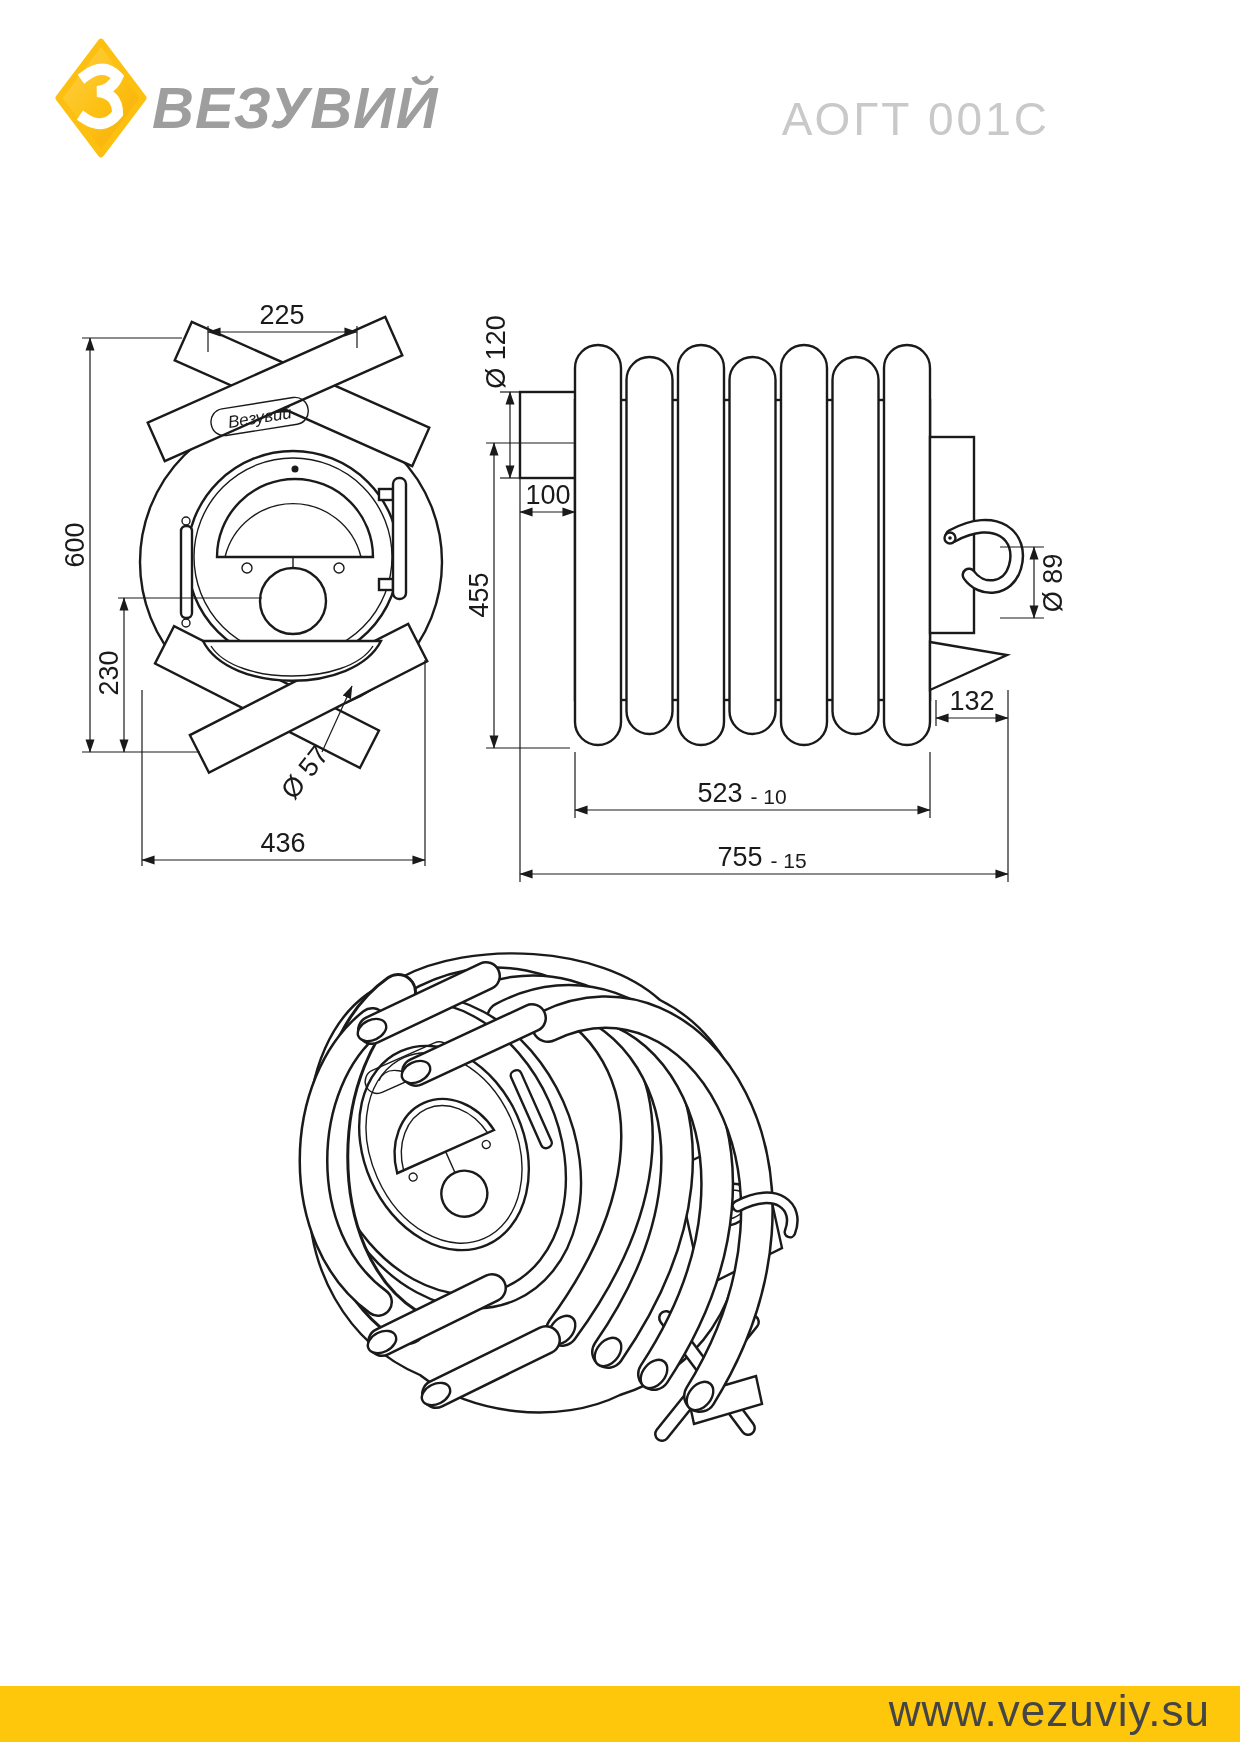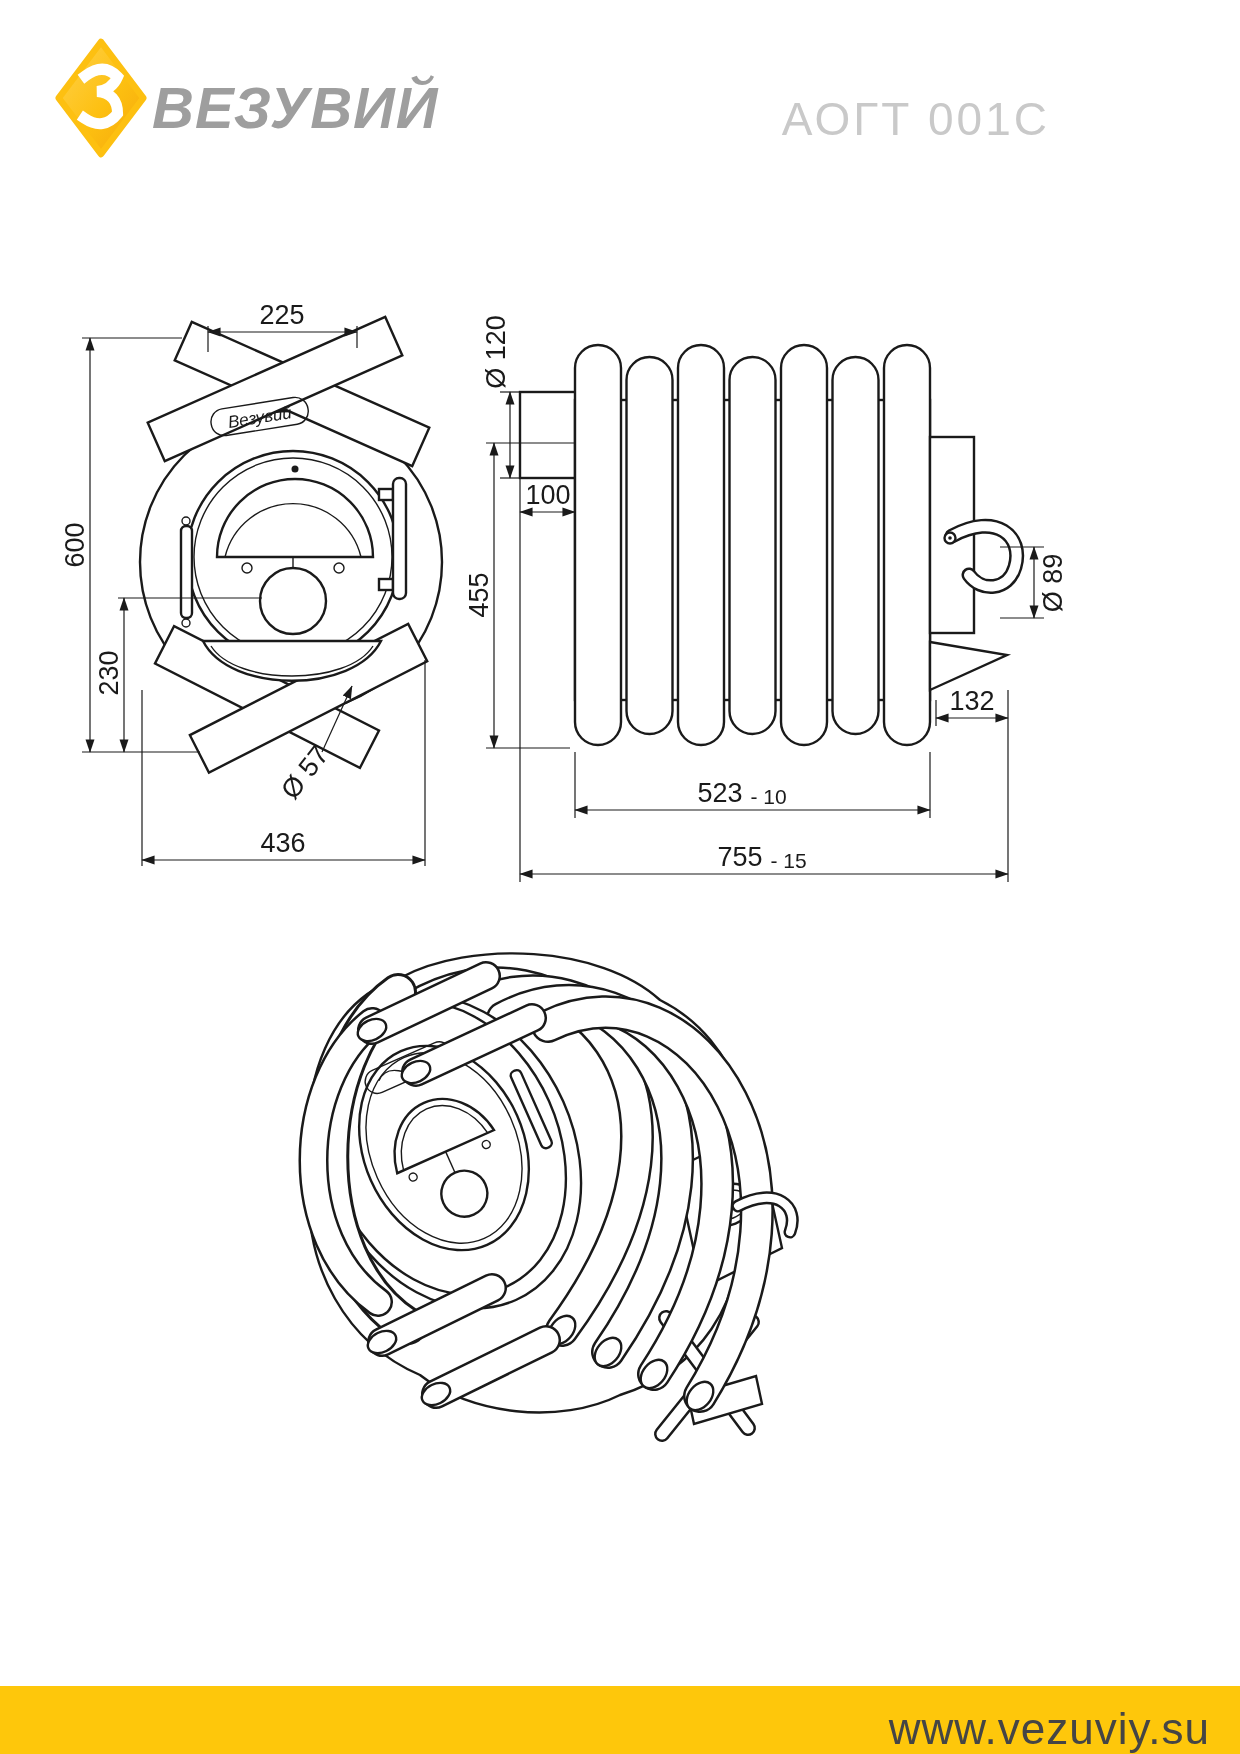--- a/index.html
+++ b/index.html
@@ -26,22 +26,22 @@
   .dim-s{font-size:21px;}
   .script-text{font-family:"DejaVu Serif",serif;font-style:italic;font-size:17px;}
   .s2{stroke:#1a1a1a;stroke-width:2.4;fill:#fff;}
   .s2n{stroke:#1a1a1a;stroke-width:2.4;fill:none;}
   .s1{stroke:#1a1a1a;stroke-width:1.4;fill:none;}
   .dimln{stroke:#1a1a1a;stroke-width:1.2;fill:none;}
   .to{stroke:#1a1a1a;fill:none;stroke-linecap:round;}
   .ti{stroke:#fff;fill:none;stroke-linecap:round;}
   
   .footer{
-    position:absolute;left:0;bottom:0;width:100%;height:68px;background:#fec70b;
-    display:flex;align-items:flex-end;justify-content:flex-end;
+    position:absolute;left:0;bottom:12px;width:100%;height:56px;background:#fec70b;
+    display:flex;align-items:flex-start;justify-content:flex-end;
     padding-right:30px;box-sizing:border-box;
   }
   .footer .url{font-size:44px;color:#454545;letter-spacing:1px;}
 </style>
 </head>
 <body>
 
 <div class="page">
 
   <div class="logo">

